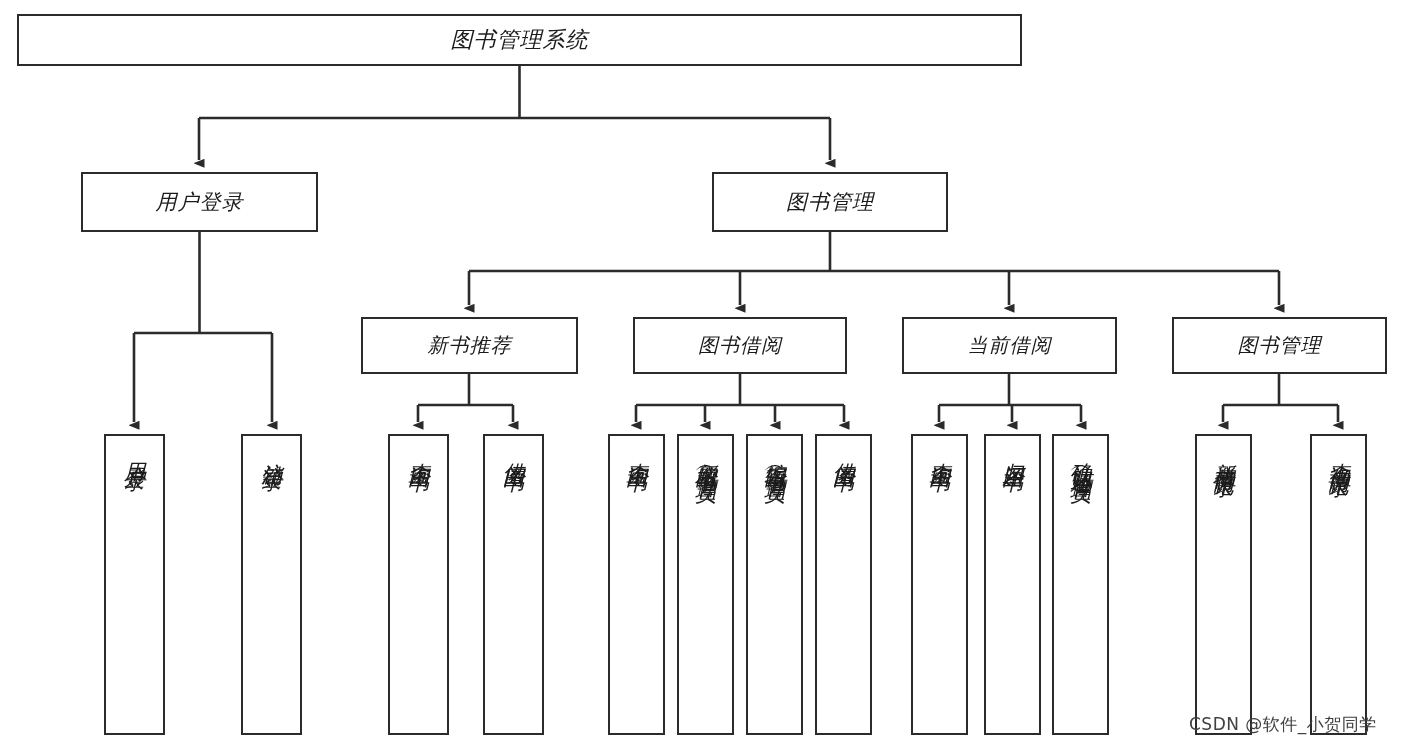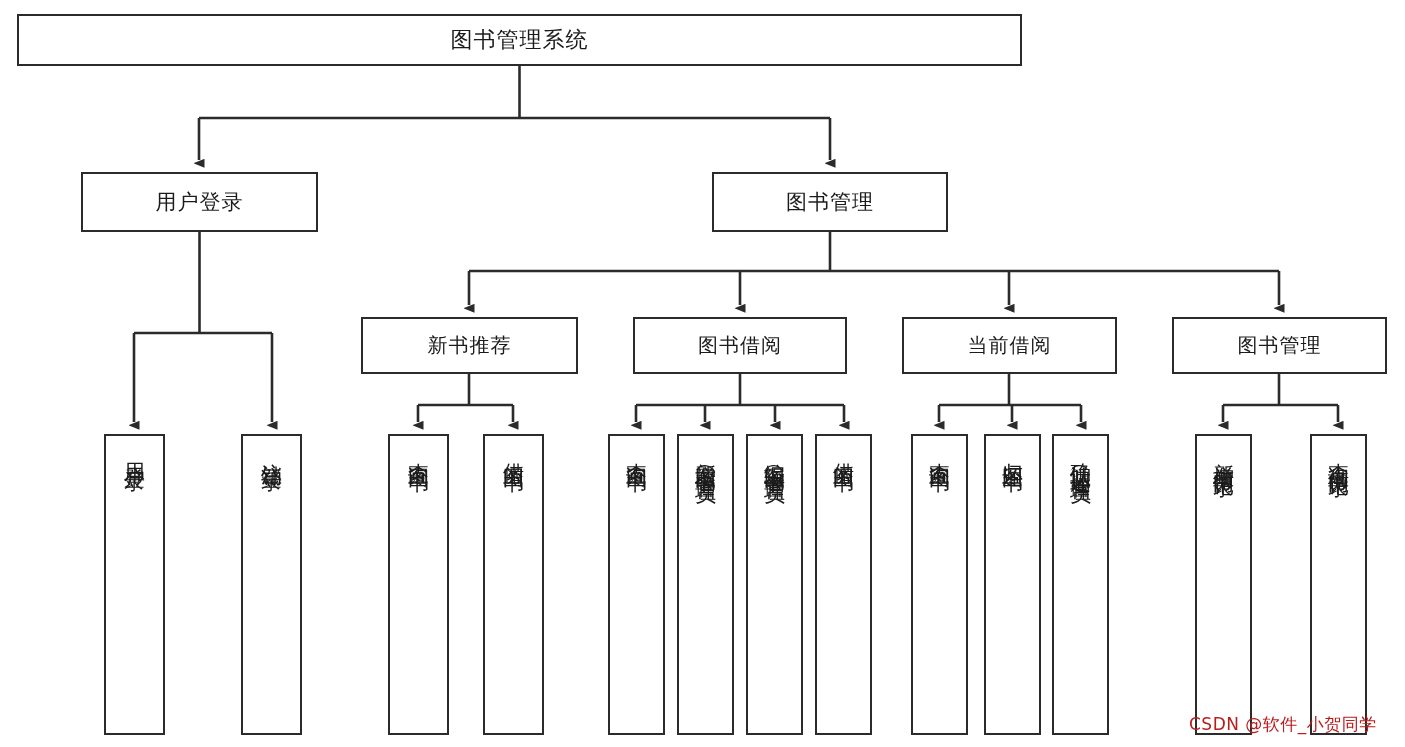--- a/index.html
+++ b/index.html
@@ -28,20 +28,21 @@
     position: absolute;
     box-sizing: border-box;
     border: 2px solid #2b2b2b;
     background: #ffffff;
     color: #1b1b1b;
     display: flex;
     align-items: center;
     justify-content: center;
     text-align: center;
     z-index: 2;
+    font-style: italic;
   }
   .node.root {
     font-size: 22px;
   }
   .node.level2 {
     font-size: 21px;
   }
   .node.level3 {
     font-size: 20px;
   }
@@ -59,21 +60,21 @@
   }
   .htext {
     white-space: nowrap;
     letter-spacing: 1px;
   }
   #watermark {
     position: absolute;
     left: 1189px;
     top: 713px;
     font-size: 17px;
-    color: #b91c1c;
+    color: #404040;
     white-space: nowrap;
     z-index: 3;
     letter-spacing: 0.5px;
   }
 </style>
 </head>
 <body>
 
 <div id="canvas">
 

